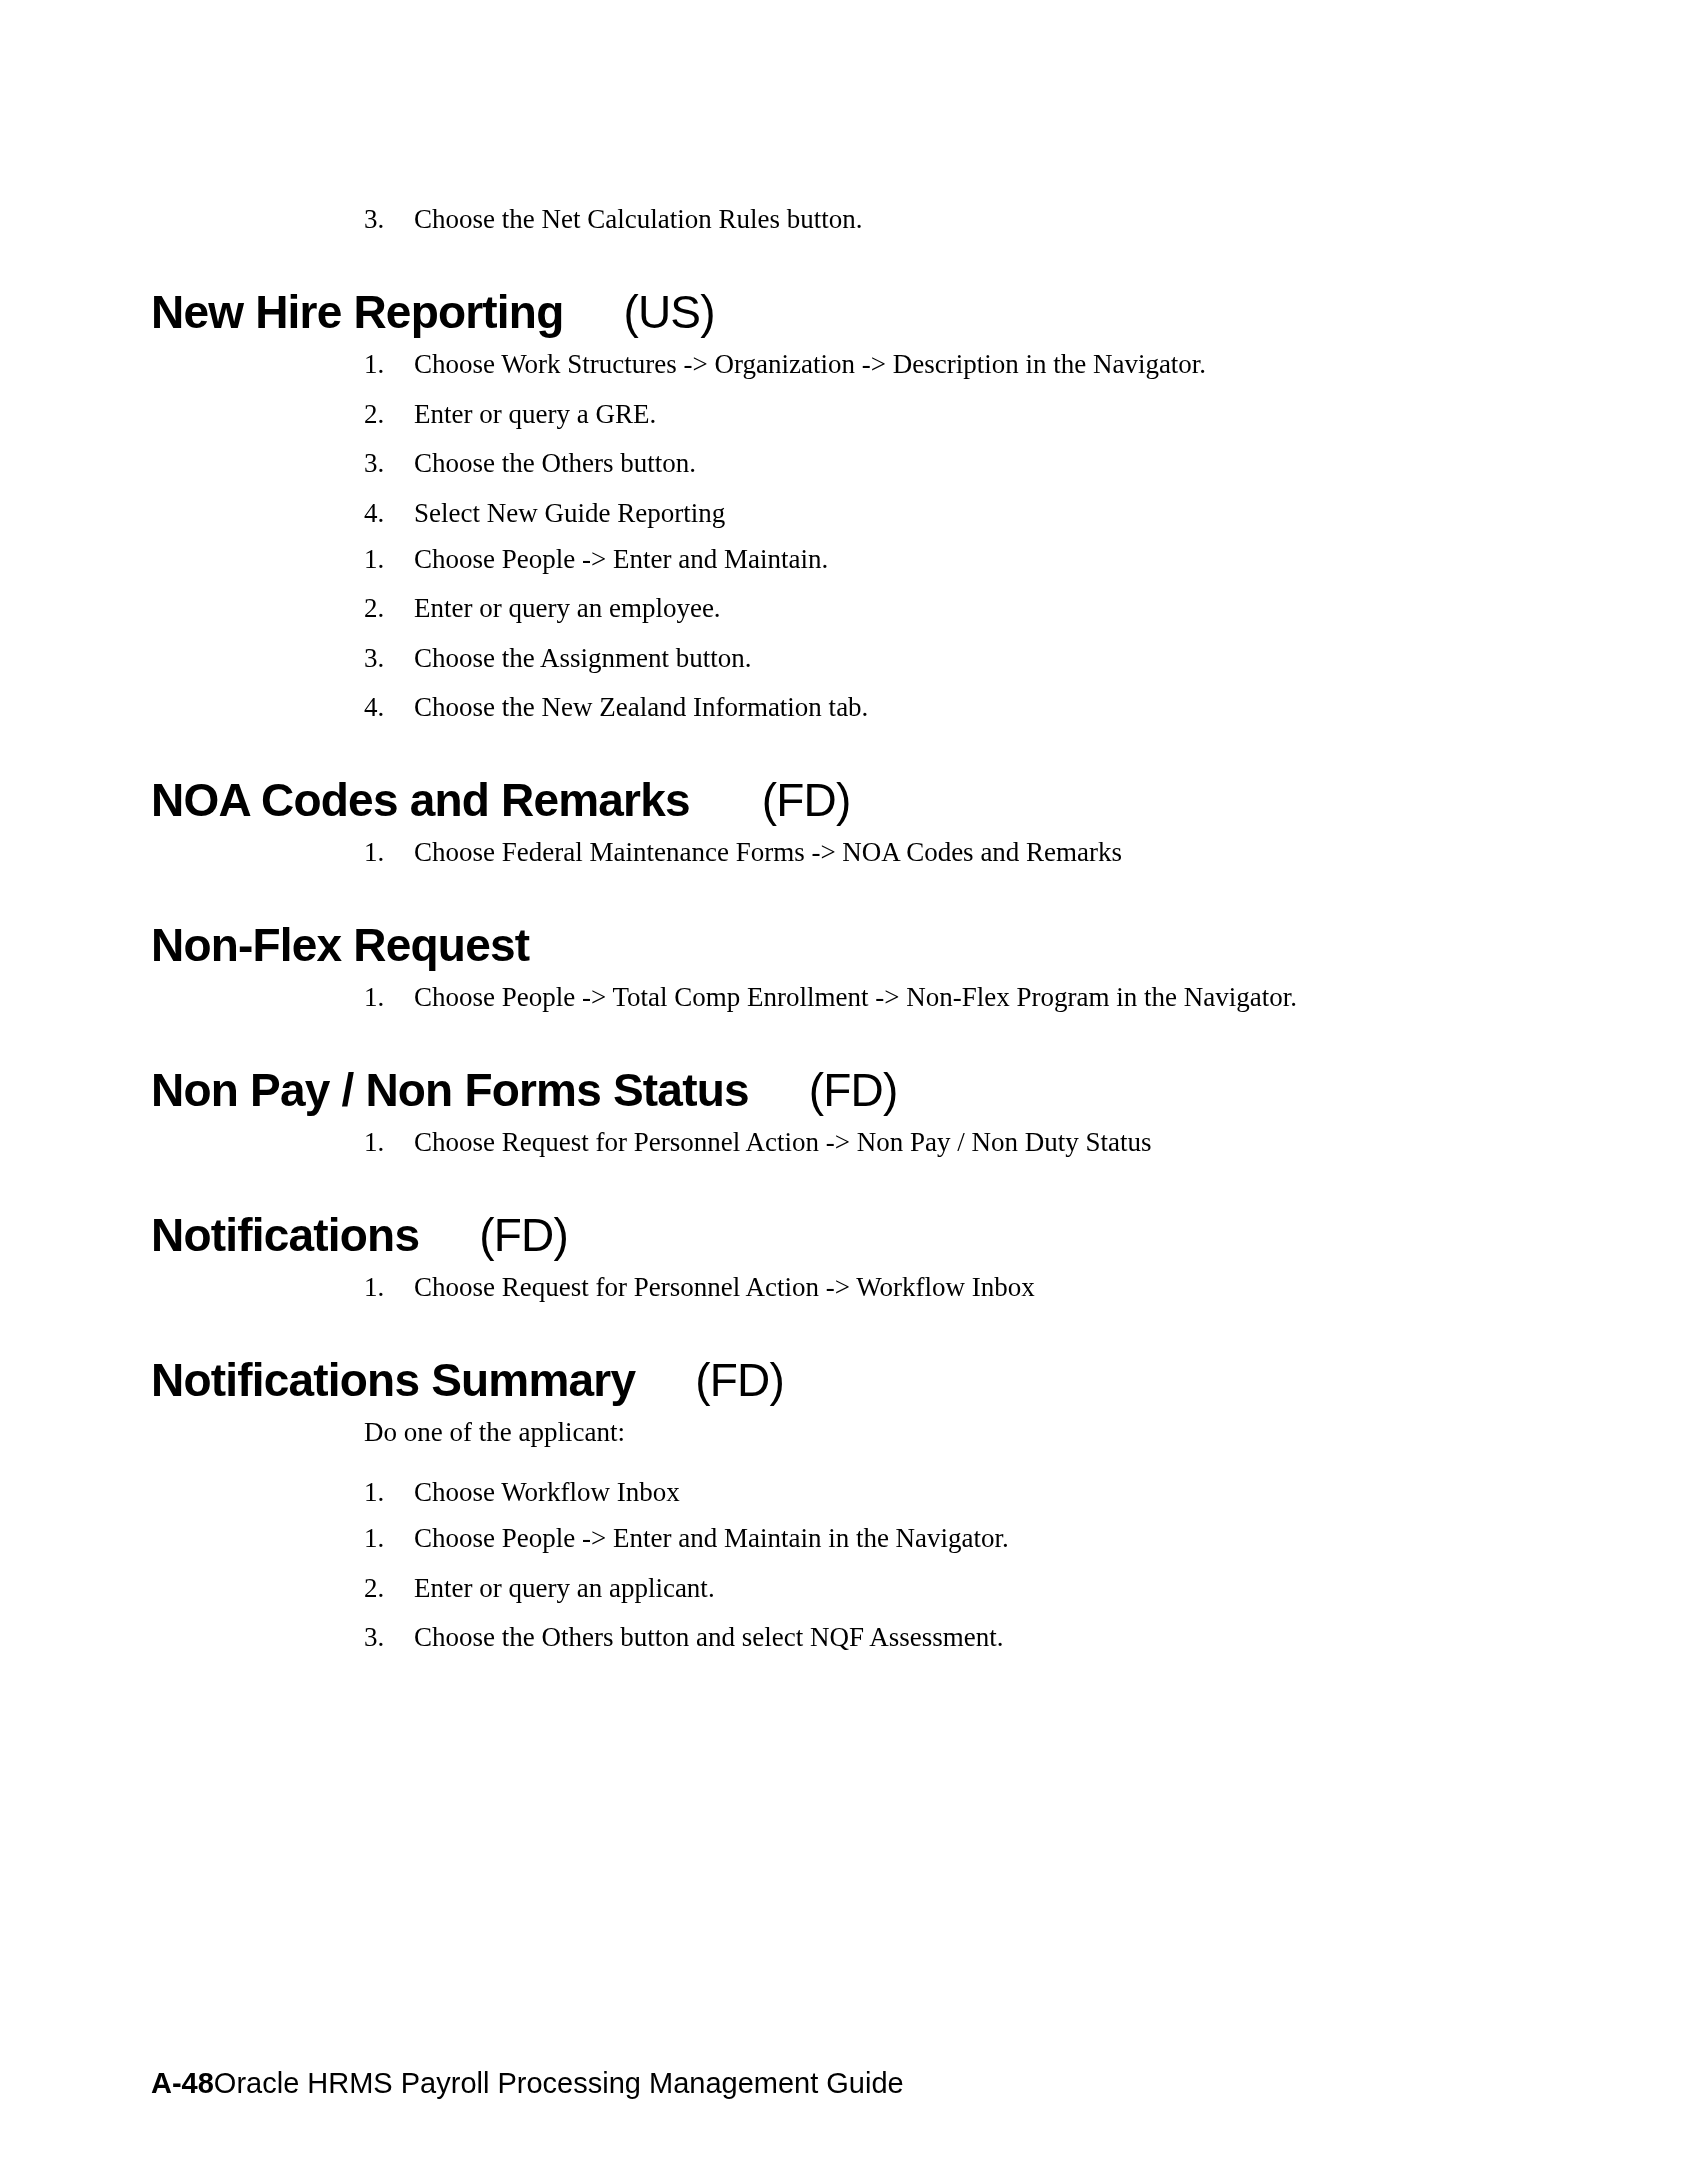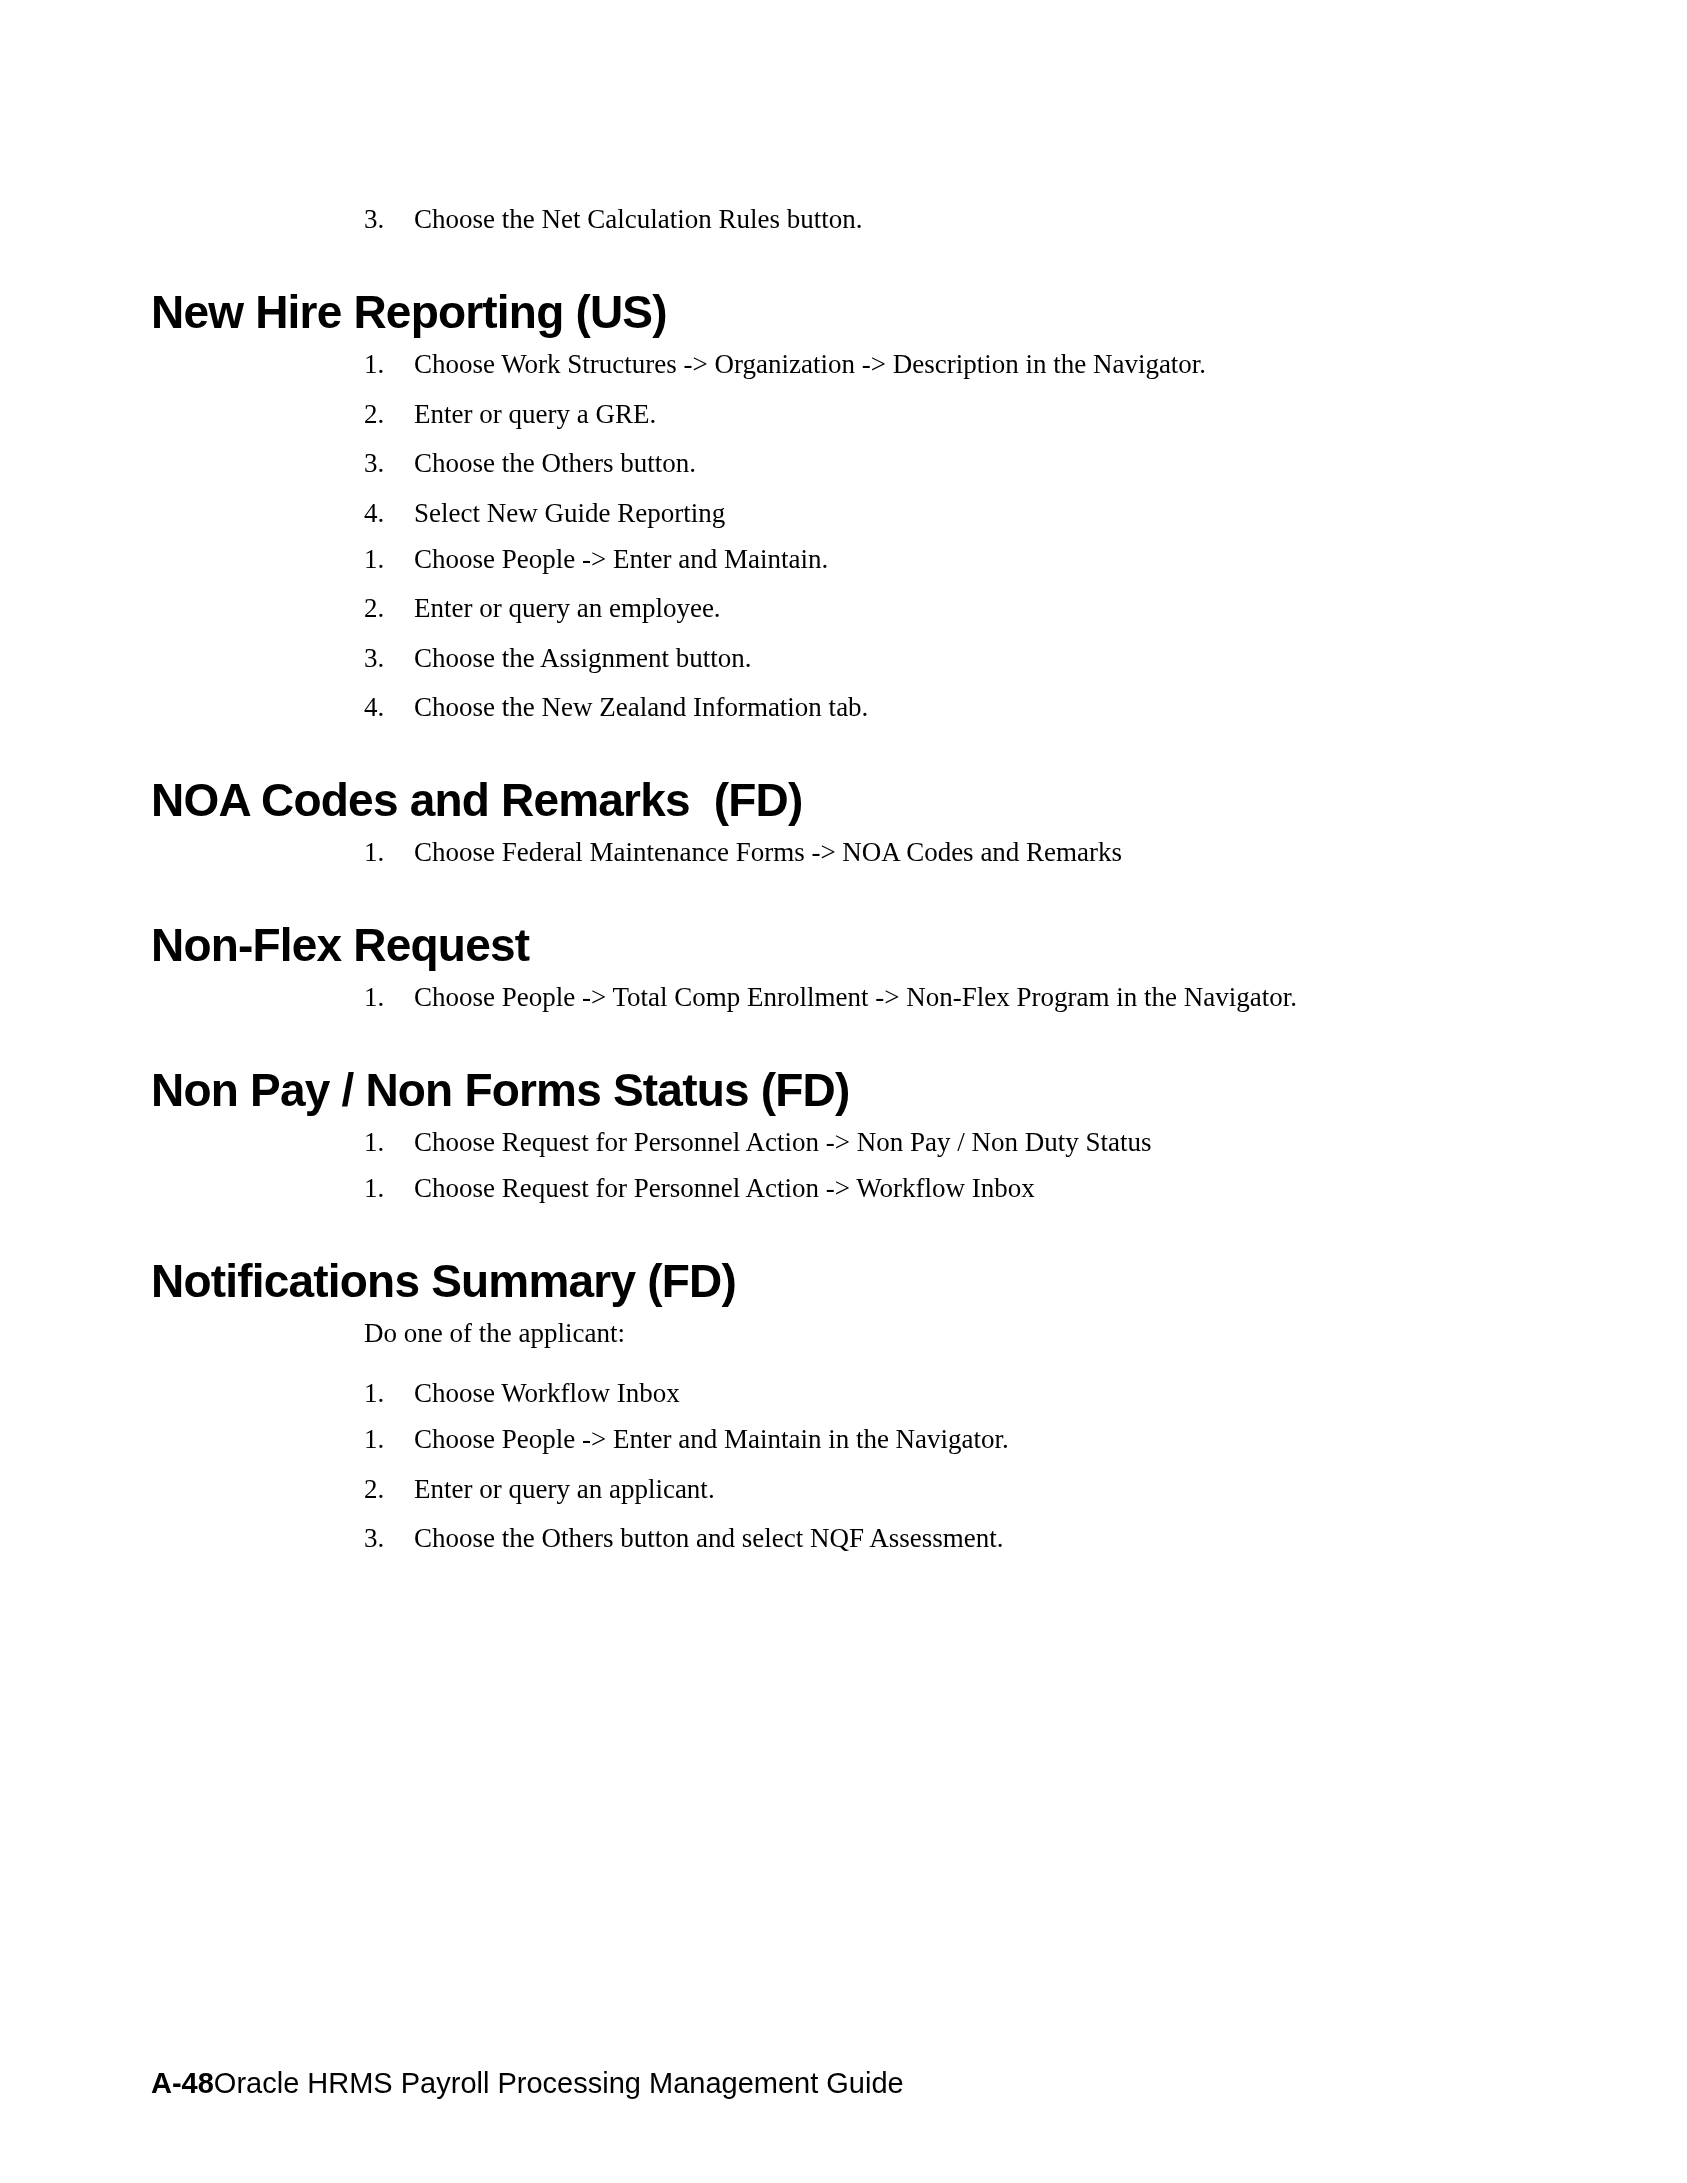--- a/index.html
+++ b/index.html
@@ -57,22 +57,23 @@
   h2.shead {
     margin: 53px 0 0 0;
     font-family: "Liberation Sans", sans-serif;
     font-weight: bold;
     font-size: 46px;
     line-height: 46px;
     letter-spacing: -0.8px;
     white-space: pre;
   }
   h2.shead .hsuf {
-    font-weight: bold;
+    font-weight: normal;
     white-space: pre;
+    padding-left: 48px;
   }
   .footer {
     position: absolute;
     left: 151px;
     top: 2065px;
     display: flex;
     font-family: "Liberation Sans", sans-serif;
     font-size: 29px;
     line-height: 36px;
   }
@@ -158,20 +159,21 @@
       <h2 class="shead"><span>Non Pay / Non Forms Status</span><span class="hsuf"> (FD)</span></h2>
       <div class="list">
         <div class="li">
           <span class="num">1.</span>
           <span class="txt">Choose Request for Personnel Action -&gt; Non Pay / Non Duty Status</span>
         </div>
       </div>
     </section>
 
     <section>
+      <h2 class="shead"><span>Notifications</span><span class="hsuf"> (FD)</span></h2>
       <div class="list">
         <div class="li">
           <span class="num">1.</span>
           <span class="txt">Choose Request for Personnel Action -&gt; Workflow Inbox</span>
         </div>
       </div>
     </section>
 
     <section>
       <h2 class="shead"><span>Notifications Summary</span><span class="hsuf"> (FD)</span></h2>

